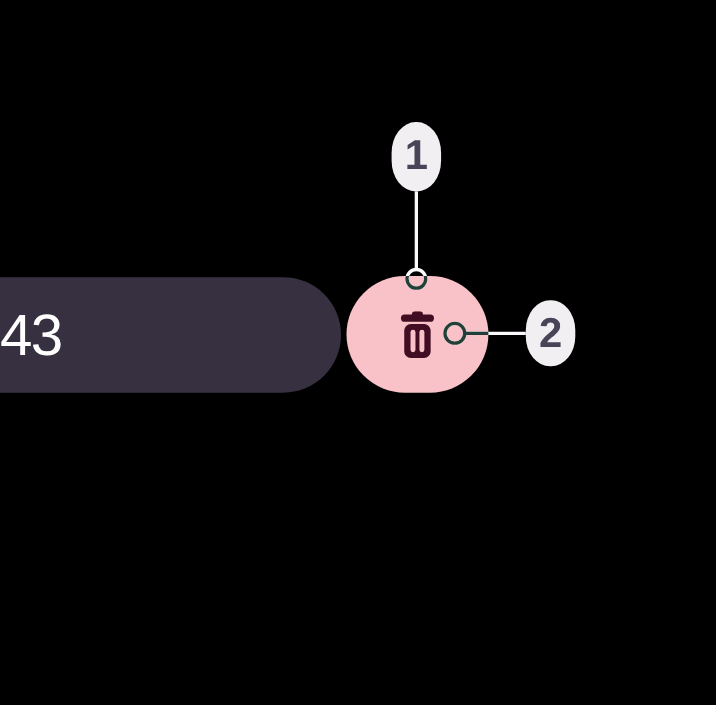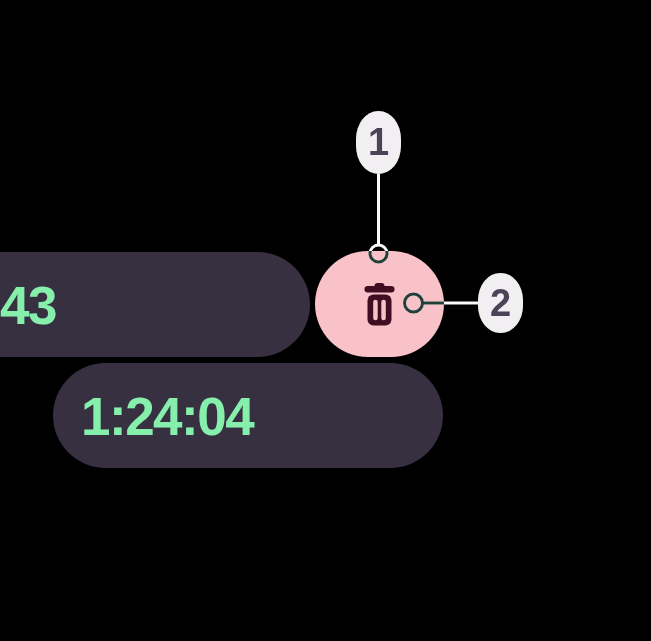--- a/index.html
+++ b/index.html
@@ -29,23 +29,23 @@
   .pill-secondary {
     left: 53px;
     top: 363px;
     width: 390px;
     border-radius: 53px;
   }
   .time-text {
     position: absolute;
     top: 50%;
     transform: translateY(-50%);
-    color: #86efac;
+    color: #ffffff;
     font-size: 53px;
-    font-weight: bold;
+    font-weight: normal;
     letter-spacing: -1.5px;
     white-space: nowrap;
   }
   .pill-primary .time-text { left: 300px; }   
   .pill-secondary .time-text { left: 28px; }
 
   
   .delete-button {
     position: absolute;
     left: 315px;
@@ -108,23 +108,20 @@
           <rect x="3.5" y="11.5" width="24" height="31" rx="6"></rect>
         </g>
         <g fill="#f9c2c8">
           <rect x="9.2" y="16.8" width="4.5" height="20.5" rx="2.25"></rect>
           <rect x="17.3" y="16.8" width="4.5" height="20.5" rx="2.25"></rect>
         </g>
       </svg>
     </span>
   </button>
 
-  <div class="time-pill pill-secondary">
-    <span class="time-text">1:24:04</span>
-  </div>
 
   <svg class="overlay-svg" width="651" height="641" viewBox="0 0 651 641">
     <defs>
       <clipPath id="pinkClip">
         <rect x="315" y="251" width="129" height="106" rx="53" ry="53"></rect>
       </clipPath>
     </defs>
     <g stroke="#fcfafc" stroke-width="3" fill="none">
       <line x1="378.5" y1="174" x2="378.5" y2="246"></line>
       <circle cx="378.5" cy="253.5" r="8.5"></circle>

